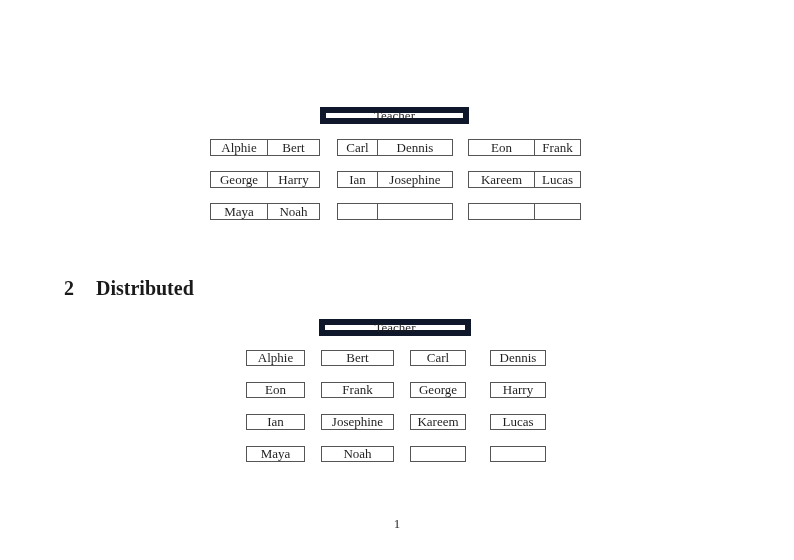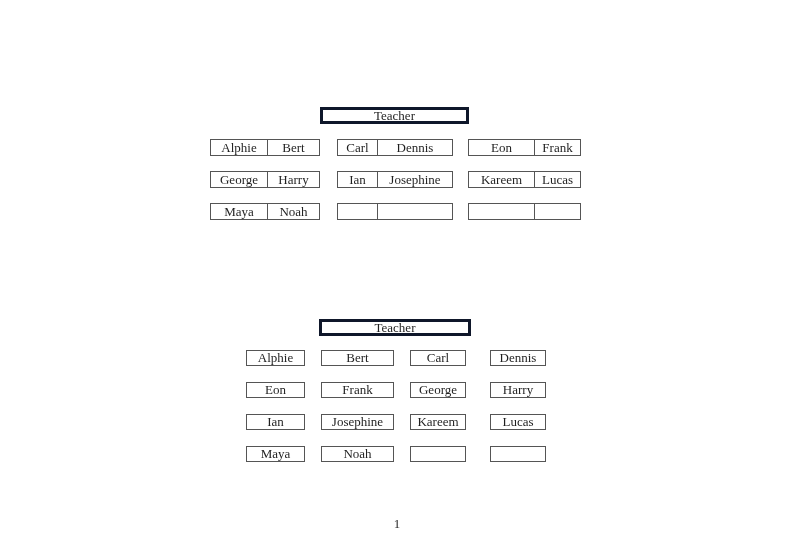--- a/index.html
+++ b/index.html
@@ -23,21 +23,21 @@
     color: #1a1a1a;
     white-space: nowrap;
   }
   .heading .num {
     display: inline-block;
     margin-right: 22px;
   }
   .tbox {            
     position: absolute;
     box-sizing: border-box;
-    border: 3px solid #0f172a;
+    border: 6px solid #0f172a;
     display: flex;
     align-items: center;
     justify-content: center;
     font-size: 13px;
     background: #ffffff;
   }
   .pair {            
     position: absolute;
     box-sizing: border-box;
     border: 1px solid #555555;
@@ -120,20 +120,23 @@
   </div>
   <div class="pair" style="left:337px; top:203px; width:116px; height:17px;">
     <div class="cell first" style="width:40px;"></div>
     <div class="cell second"></div>
   </div>
   <div class="pair" style="left:468px; top:203px; width:113px; height:17px;">
     <div class="cell first" style="width:66px;"></div>
     <div class="cell second"></div>
   </div>
 
+  <div class="heading" style="left:64px; top:277px;">
+    <span class="num">2</span><span>Distributed</span>
+  </div>
 
   <div class="tbox" style="left:319px; top:319px; width:152px; height:17px;">Teacher</div>
 
   <div class="sbox" style="left:246px; top:350px; width:59px; height:16px;">Alphie</div>
   <div class="sbox" style="left:321px; top:350px; width:73px; height:16px;">Bert</div>
   <div class="sbox" style="left:410px; top:350px; width:56px; height:16px;">Carl</div>
   <div class="sbox" style="left:490px; top:350px; width:56px; height:16px;">Dennis</div>
 
   <div class="sbox" style="left:246px; top:382px; width:59px; height:16px;">Eon</div>
   <div class="sbox" style="left:321px; top:382px; width:73px; height:16px;">Frank</div>

